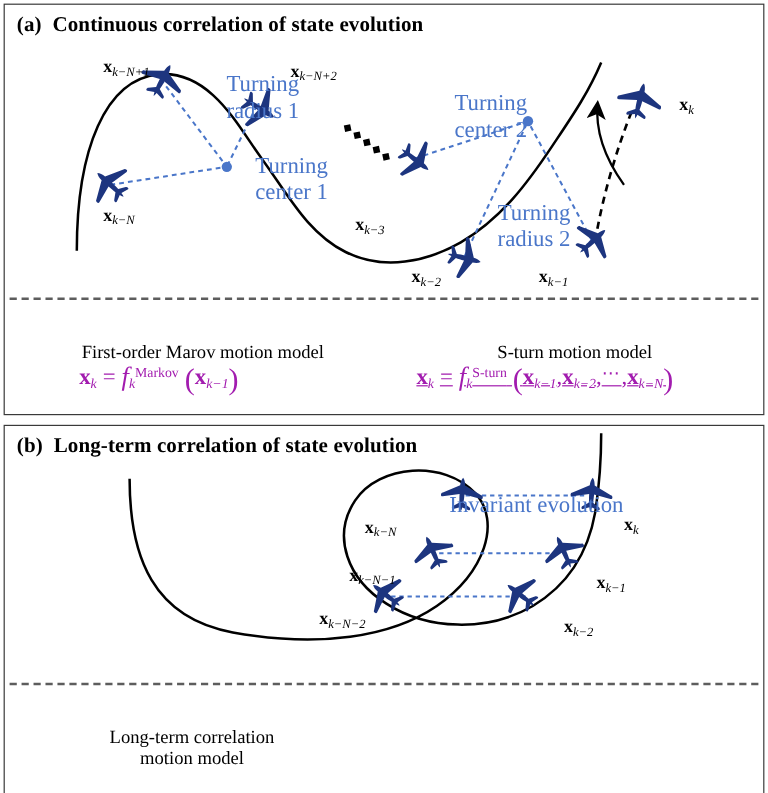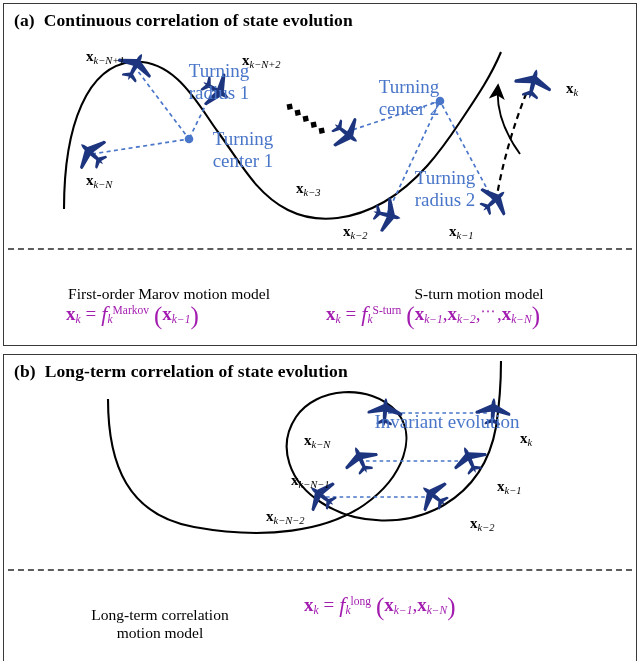--- a/index.html
+++ b/index.html
@@ -189,21 +189,21 @@
     <span>First-order Marov motion model</span>
   </div>
   <div class="modelname" style="left:330px;top:262px;width:290px;">
     <span>S-turn motion model</span>
   </div>
 
   <div class="formula" style="left:62px;top:296px;">
     <span class="v">x</span><span class="sb">k</span><span class="eq">=</span><span class="fsym">f</span><span class="sb">k</span><span class="sp">Markov</span><span class="paren"> (</span><span class="v">x</span><span class="sb">k−1</span><span class="paren">)</span>
   </div>
 
-  <div class="formula" style="left:322px;top:296px;">
+  <div class="formula" style="left:343px;top:296px;text-decoration:underline;">
     <span class="v">x</span><span class="sb">k</span><span class="eq">=</span><span class="fsym">f</span><span class="sb">k</span><span class="sp">S-turn</span><span class="paren"> (</span><span class="v">x</span><span class="sb">k−1</span>,<span class="v">x</span><span class="sb">k−2</span>,<span class="dots">⋯</span>,<span class="v">x</span><span class="sb">k−N</span><span class="paren">)</span>
   </div>
 </div>
 
 <div class="panel" id="panel-b">
 
   <div class="panel-title" style="left:10px;top:6px;">
     <span class="tag">(b)</span><span>Long-term correlation of state evolution</span>
   </div>
 
@@ -264,16 +264,13 @@
     <span class="bx">x</span><span class="sub">k−2</span>
   </div>
 
   <div class="divider" style="top:214px;"></div>
 
   <div class="modelname" style="left:26px;top:232px;width:260px;">
     <span style="white-space:pre-line;">Long-term correlation
 motion model</span>
   </div>
 
-  <div class="formula" style="left:300px;top:236px;">
-    <span class="v">x</span><span class="sb">k</span><span class="eq">=</span><span class="fsym">f</span><span class="sb">k</span><span class="sp">long</span><span class="paren"> (</span><span class="v">x</span><span class="sb">k−1</span>,<span class="v">x</span><span class="sb">k−N</span><span class="paren">)</span>
-  </div>
 </div>
 
 </body></html>

